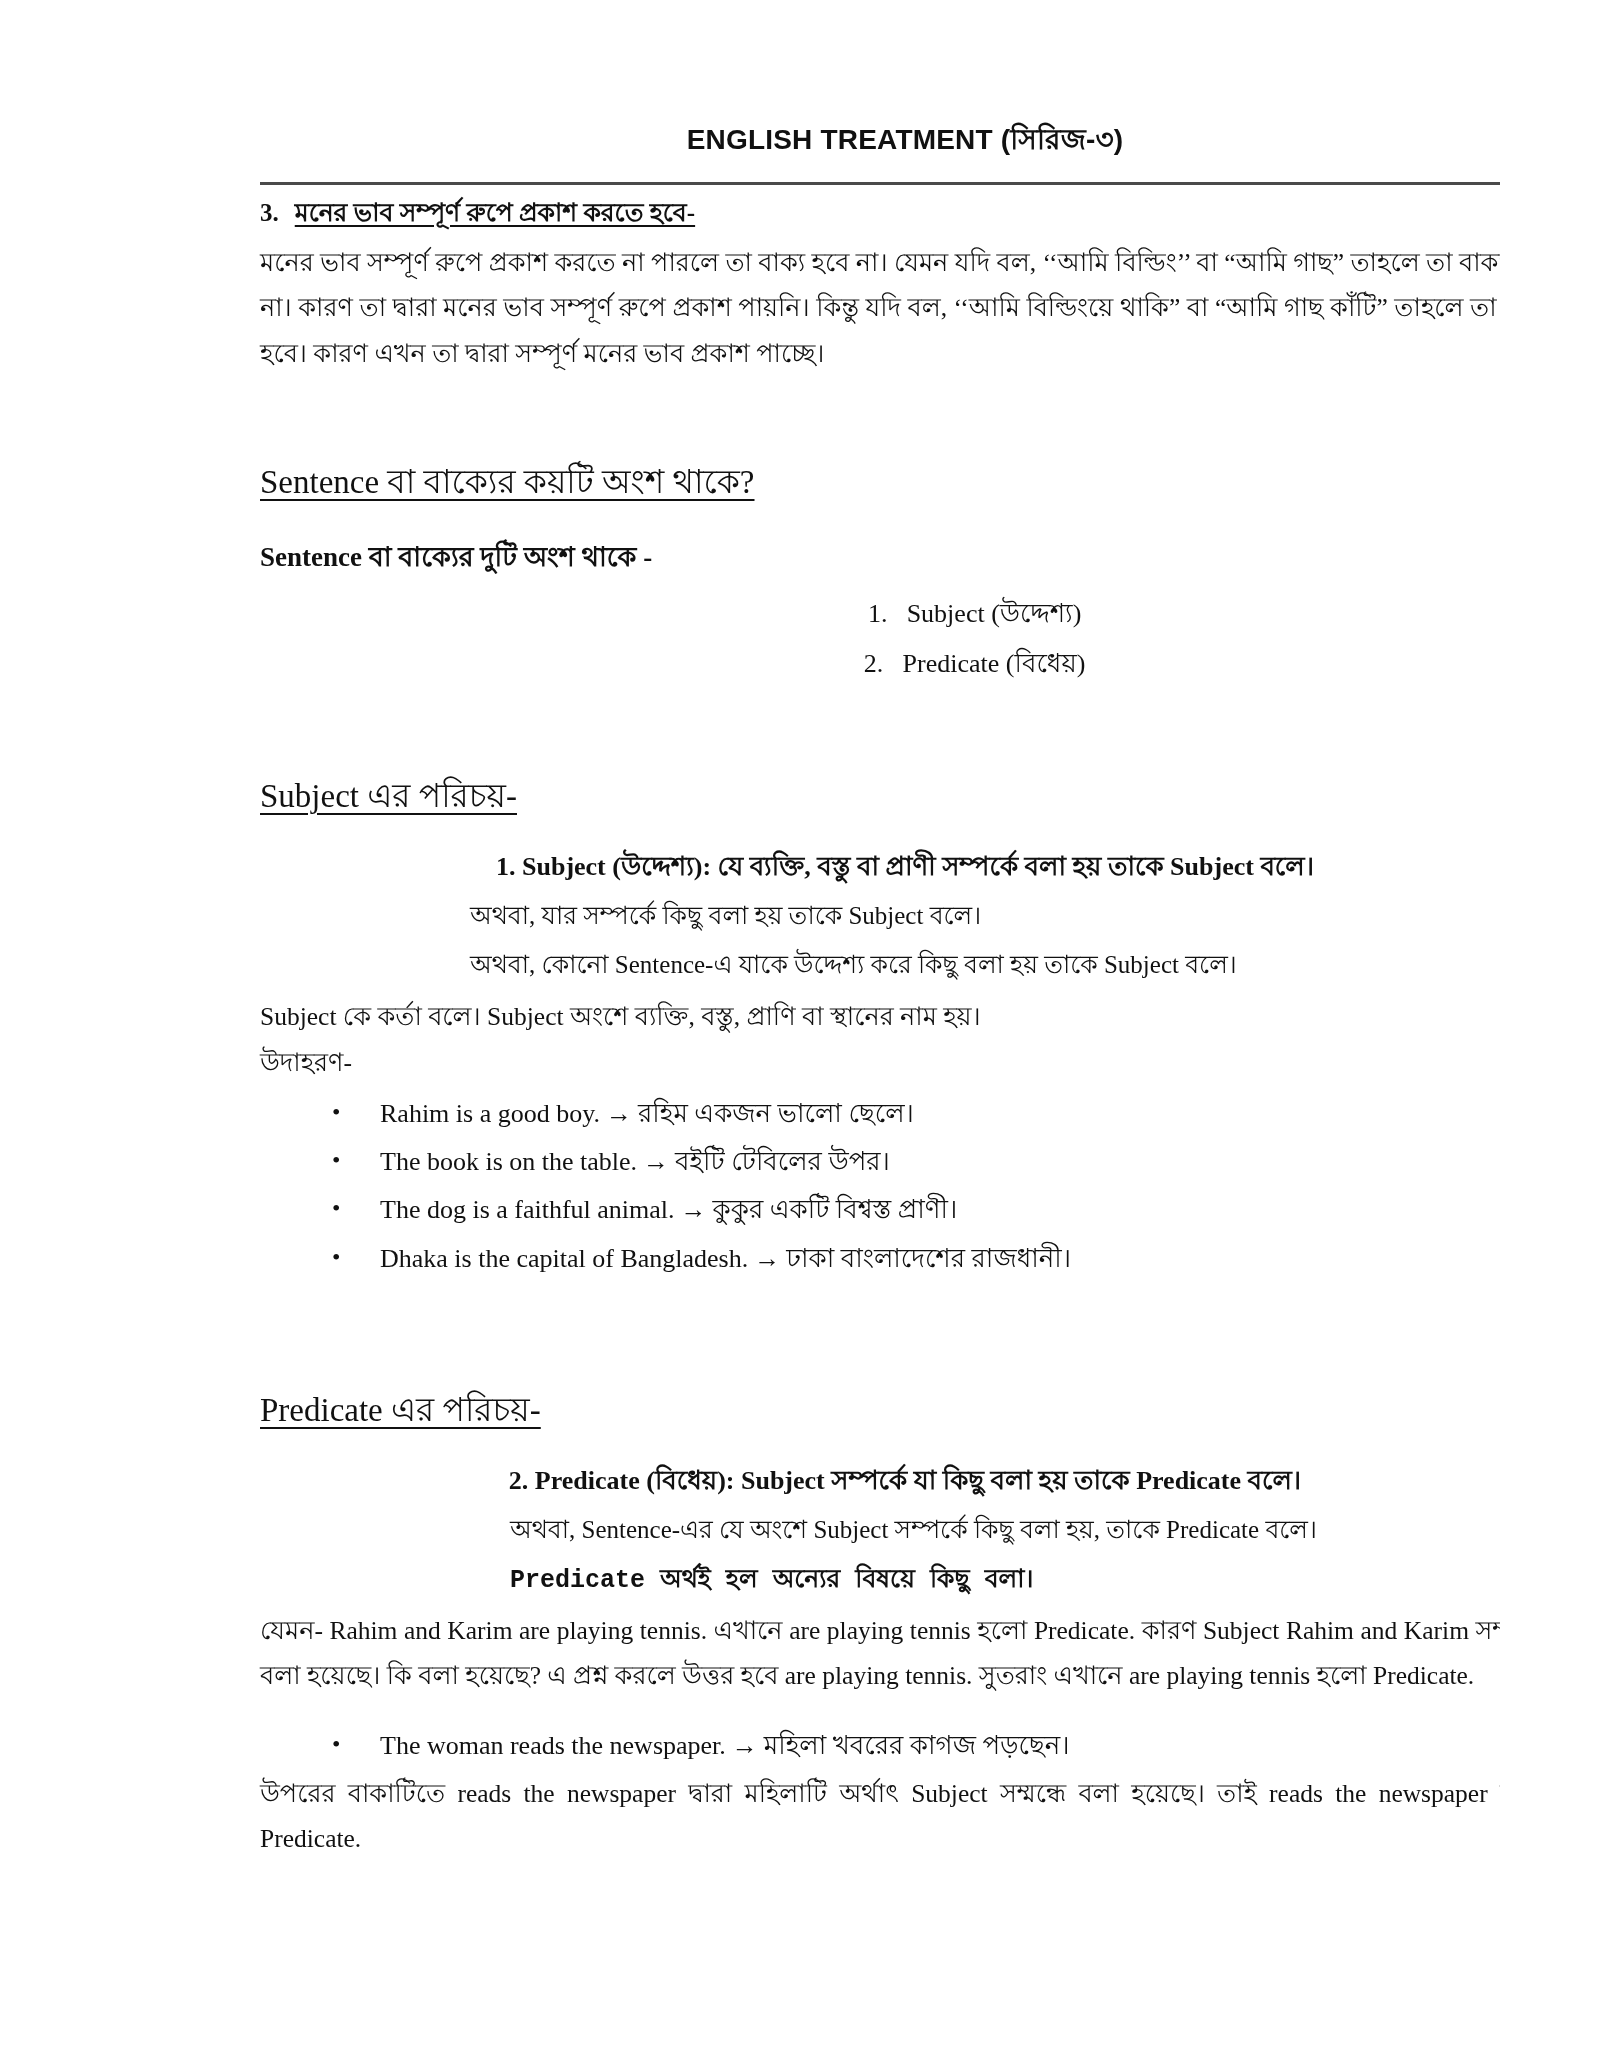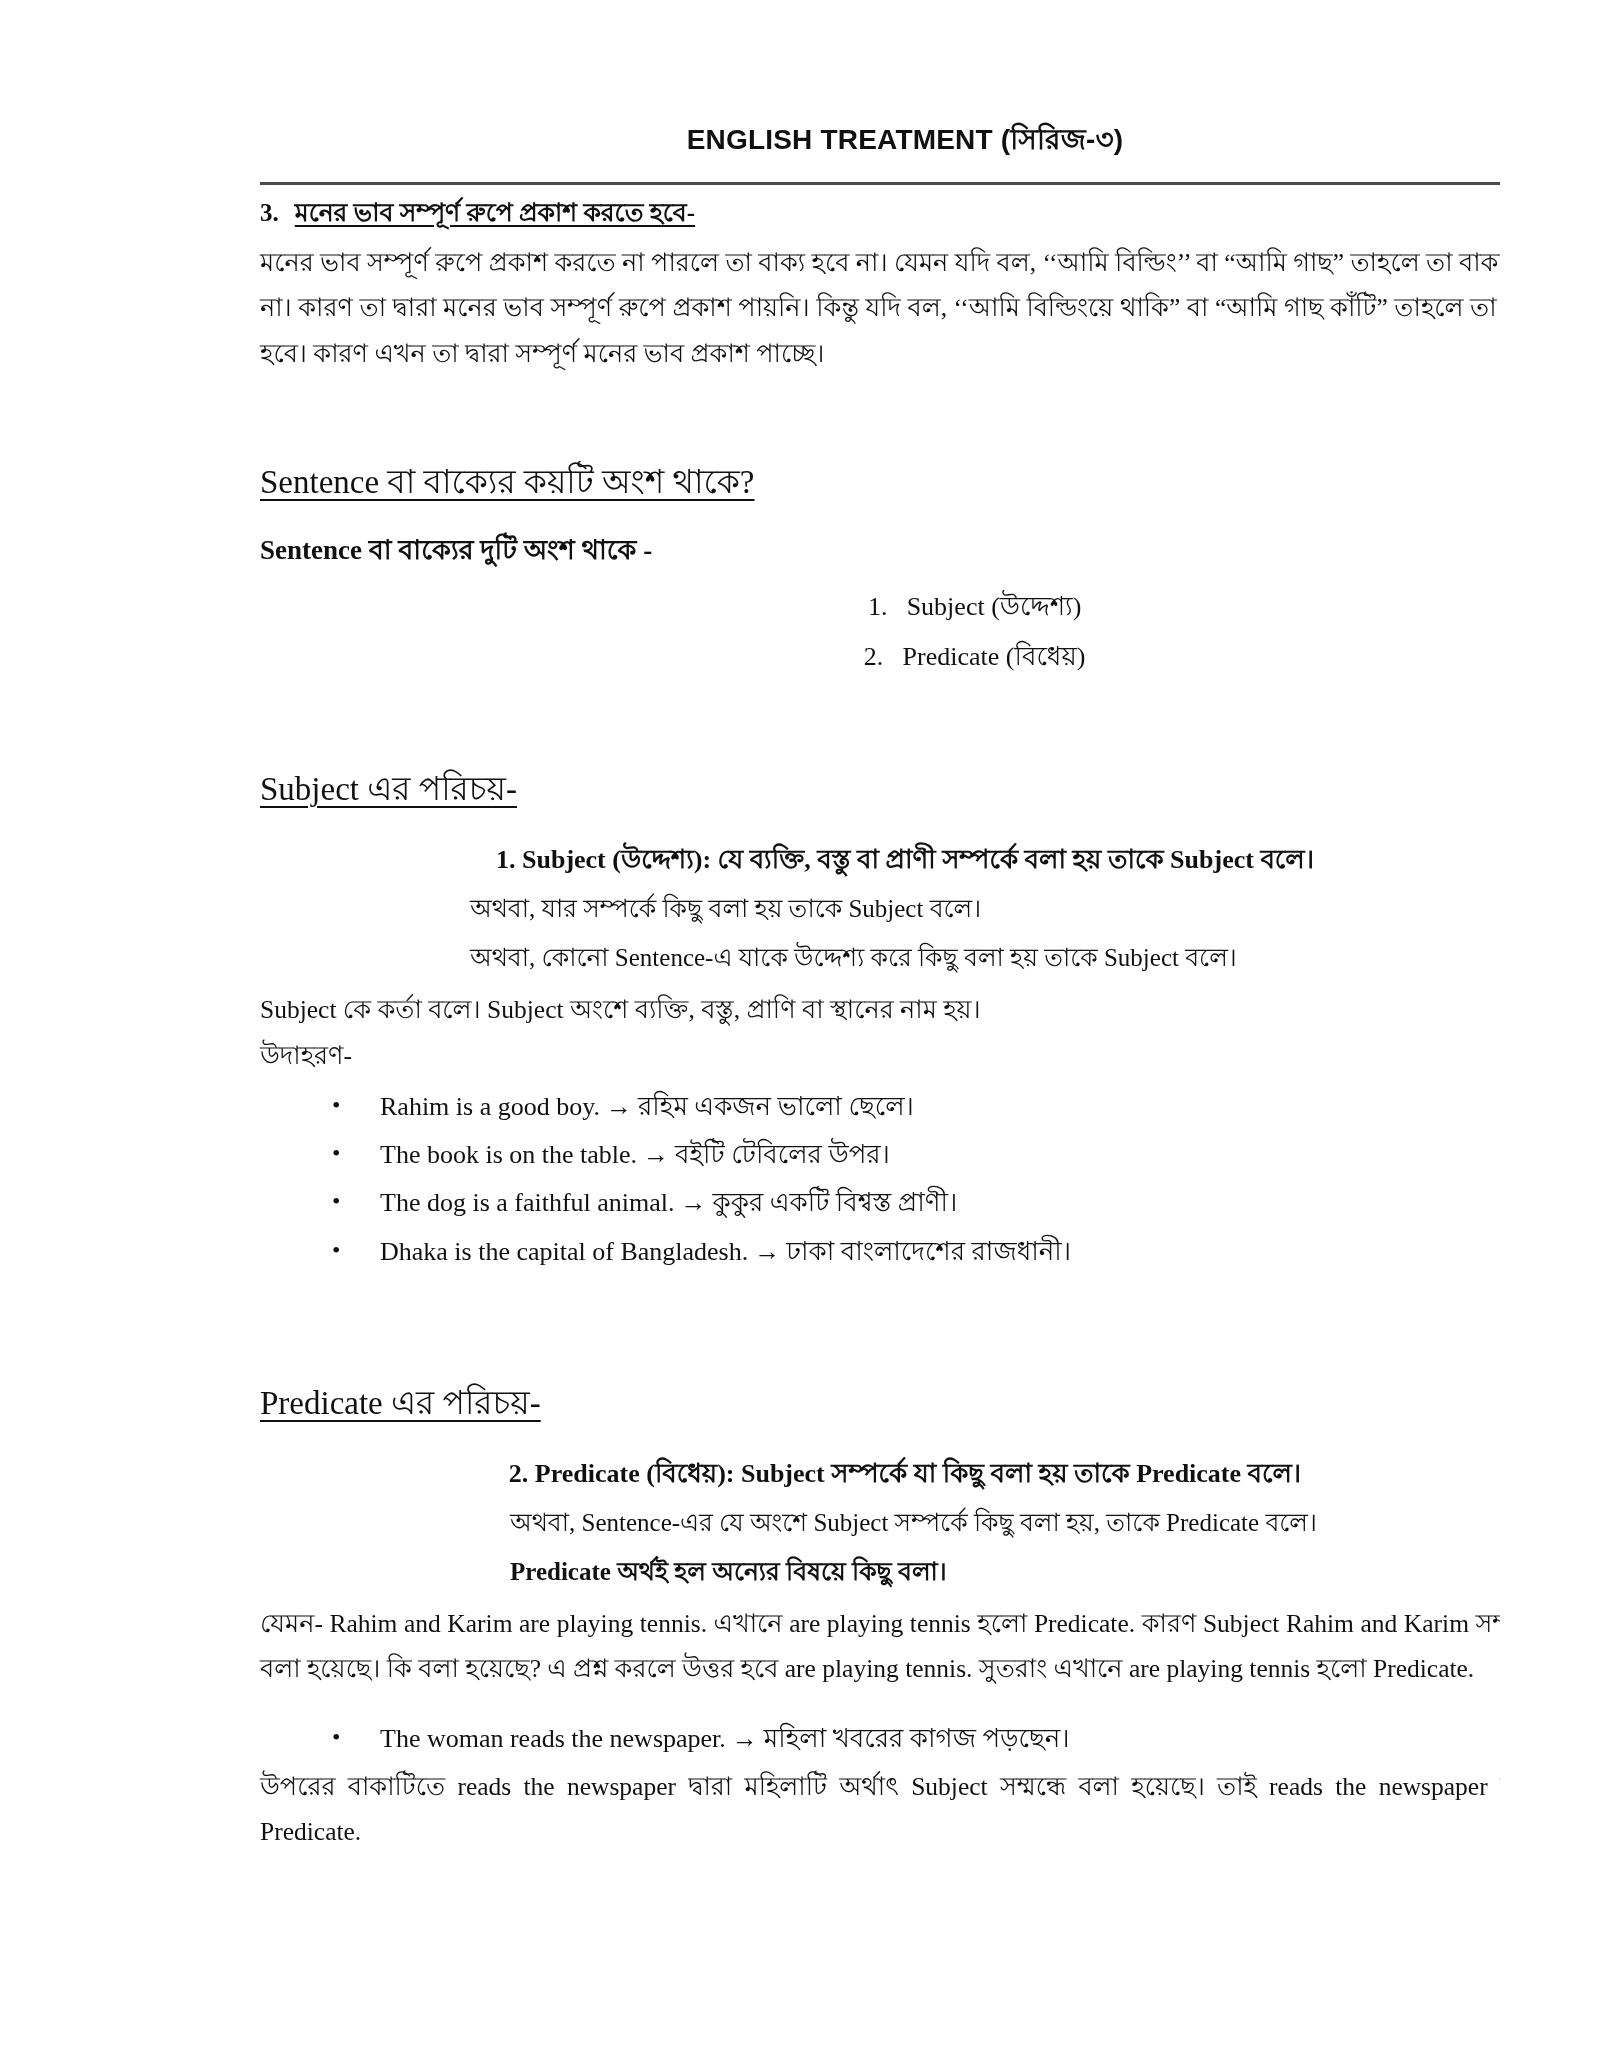--- a/index.html
+++ b/index.html
@@ -92,21 +92,21 @@
     display: inline-block;
     text-decoration: underline;
     text-underline-offset: 6px;
     text-decoration-thickness: 2px;
   }
   .section-heading-wrap { margin: 0; }
 
   .lead {
     font-size: 27px;
     font-weight: bold;
-    margin: 7px 0 6px 0;
+    margin: 14px 0 6px 0;
   }
 
   .defline {
     font-size: 26px;
     font-weight: bold;
     margin: 10px 0 6px 0;
     text-align: center;
   }
 
   ol.partslist {
@@ -126,20 +126,21 @@
   .alt {
     font-size: 25px;
     margin: 6px 0 6px 0;
     padding-left: 210px;
   }
   .alt.center-ish { padding-left: 210px; }
   .alt.deep { padding-left: 250px; }
   .alt.bold-line {
     font-weight: bold;
     padding-left: 250px;
+    font-family: Liberation Mono, monospace;
   }
 
   ul.examples {
     list-style: none;
     margin: 6px 0 0 0;
     padding-left: 46px;
     font-size: 26px;
     line-height: 1.78;
   }
   ul.examples li {

